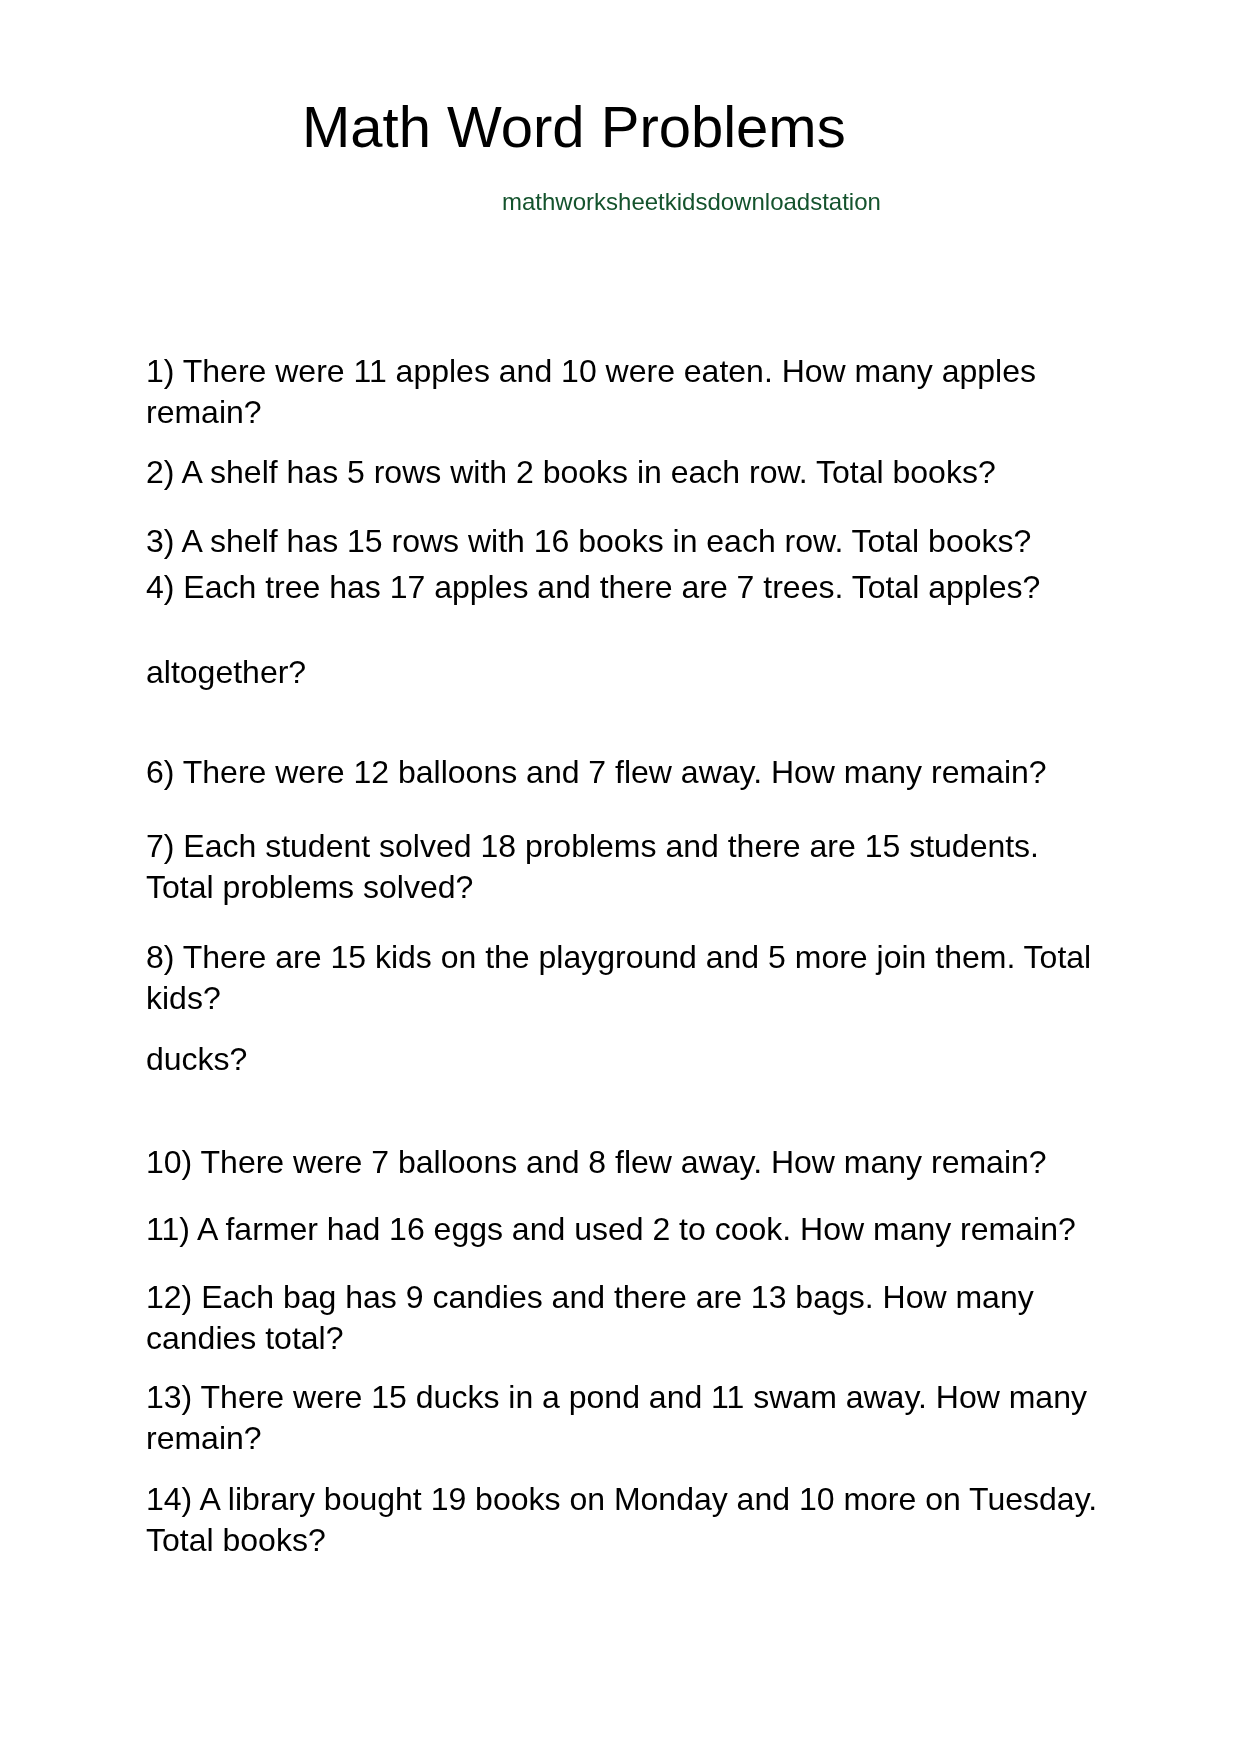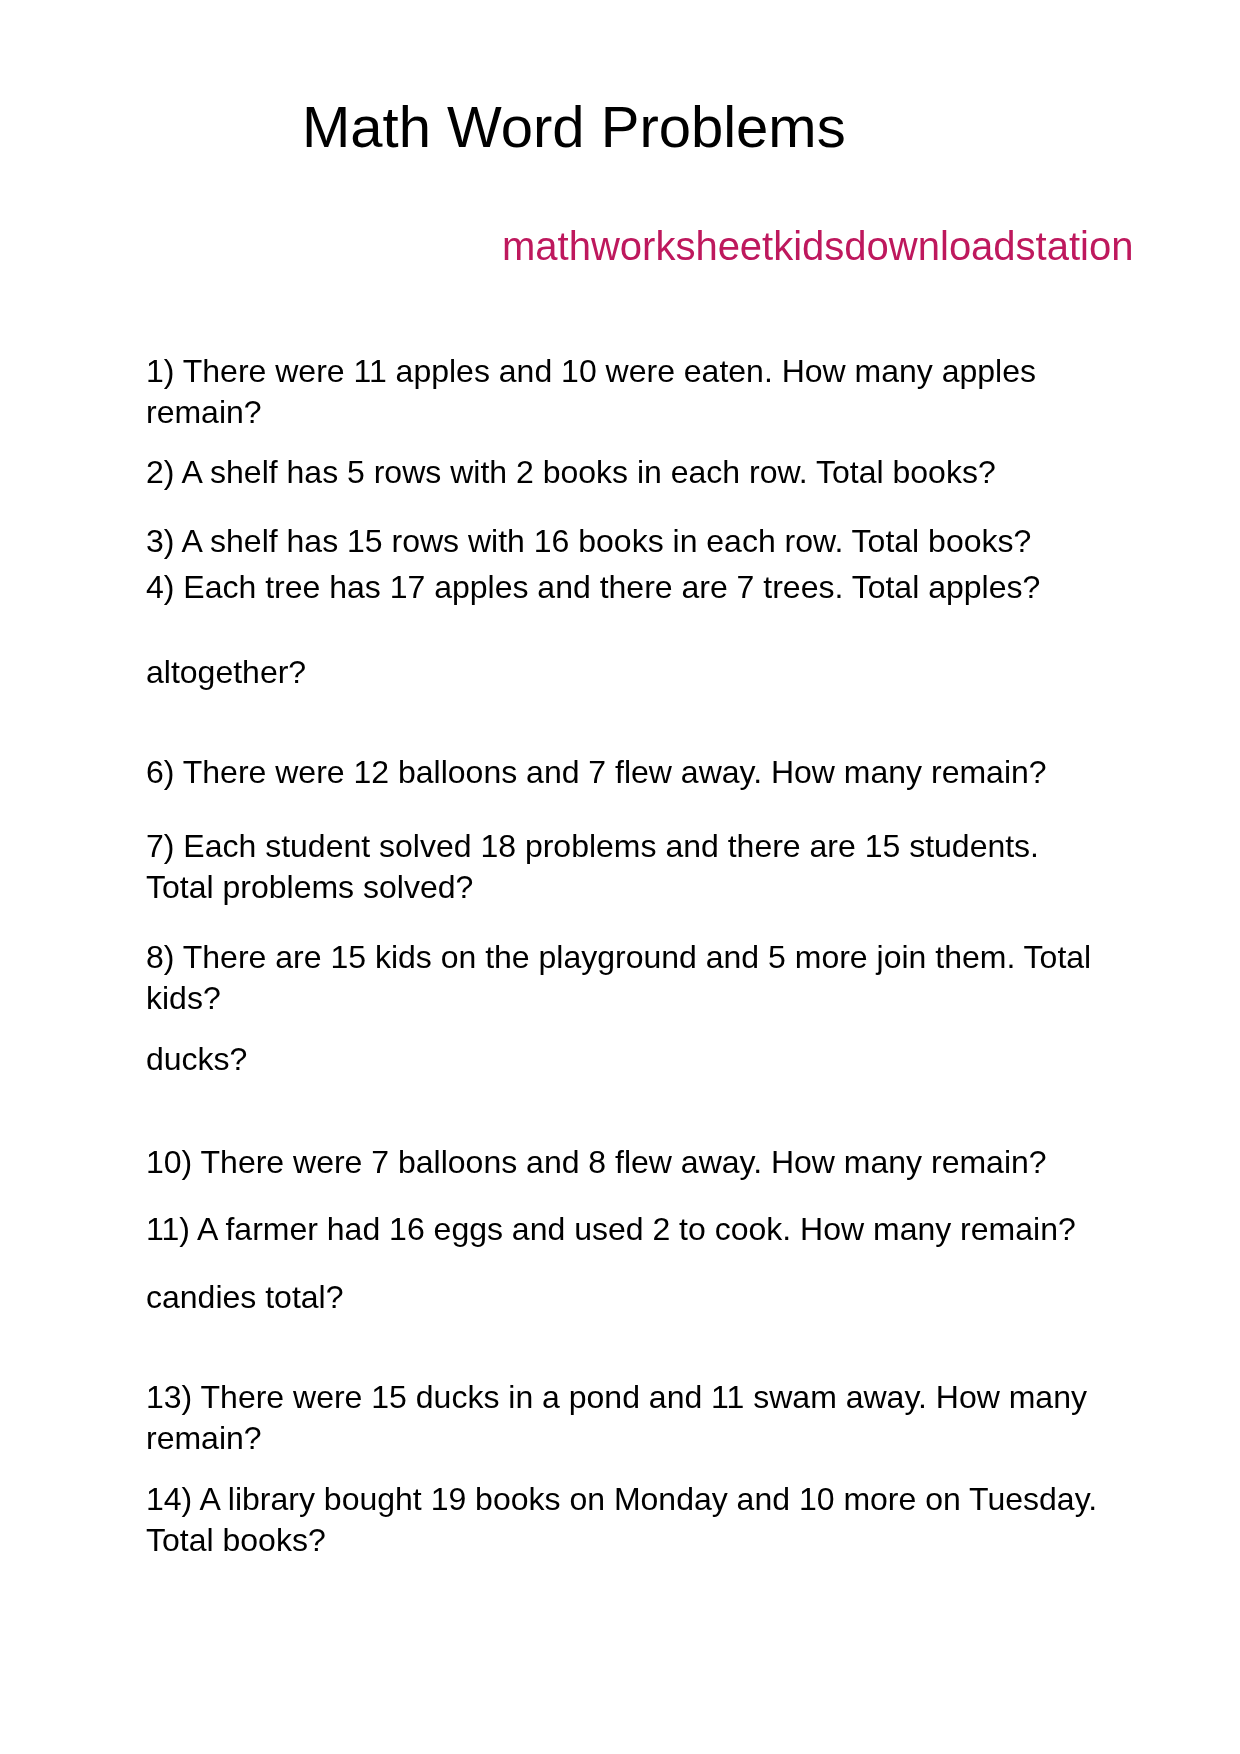--- a/index.html
+++ b/index.html
@@ -1,21 +1,21 @@
 <!DOCTYPE html>
 <html><head>
 <meta charset="utf-8">
 <style>
   html, body { margin: 0; padding: 0; background: #ffffff; }
   body { width: 1240px; height: 1754px; position: relative; overflow: hidden;
          font-family: "Liberation Sans", sans-serif; color: #000; }
   .title { position: absolute; left: 302px; top: 92px; font-size: 58px; line-height: 70px;
            white-space: nowrap; color: #000; }
-  .subtitle { position: absolute; left: 502px; top: 182px; font-size: 40px; line-height: 40px;
-              white-space: nowrap; color: #be185d; margin-top: 44px; }
+  .subtitle { position: absolute; left: 502px; top: 182px; font-size: 24px; line-height: 40px;
+              white-space: nowrap; color: #14532d; }
   .problem { position: absolute; left: 102px; width: 1100px; font-size: 32px; line-height: 41px;
              color: #000; }
   .problem .line { display: block; white-space: nowrap; margin-left: 44px; }
 </style>
 </head>
 <body>
 
 <div>
   <div class="title">Math Word Problems</div>
   <div class="subtitle">mathworksheetkidsdownloadstation</div>
@@ -51,20 +51,21 @@
     <div class="problem" style="top:1039px">
       <span class="line">ducks?</span>
     </div>
     <div class="problem" style="top:1142px">
       <span class="line">10) There were 7 balloons and 8 flew away. How many remain?</span>
     </div>
     <div class="problem" style="top:1209px">
       <span class="line">11) A farmer had 16 eggs and used 2 to cook. How many remain?</span>
     </div>
     <div class="problem" style="top:1277px">
+      <span class="line">12) Each bag has 9 candies and there are 13 bags. How many</span>
       <span class="line">candies total?</span>
     </div>
     <div class="problem" style="top:1377px">
       <span class="line">13) There were 15 ducks in a pond and 11 swam away. How many</span>
       <span class="line">remain?</span>
     </div>
     <div class="problem" style="top:1479px">
       <span class="line">14) A library bought 19 books on Monday and 10 more on Tuesday.</span>
       <span class="line">Total books?</span>
     </div>

